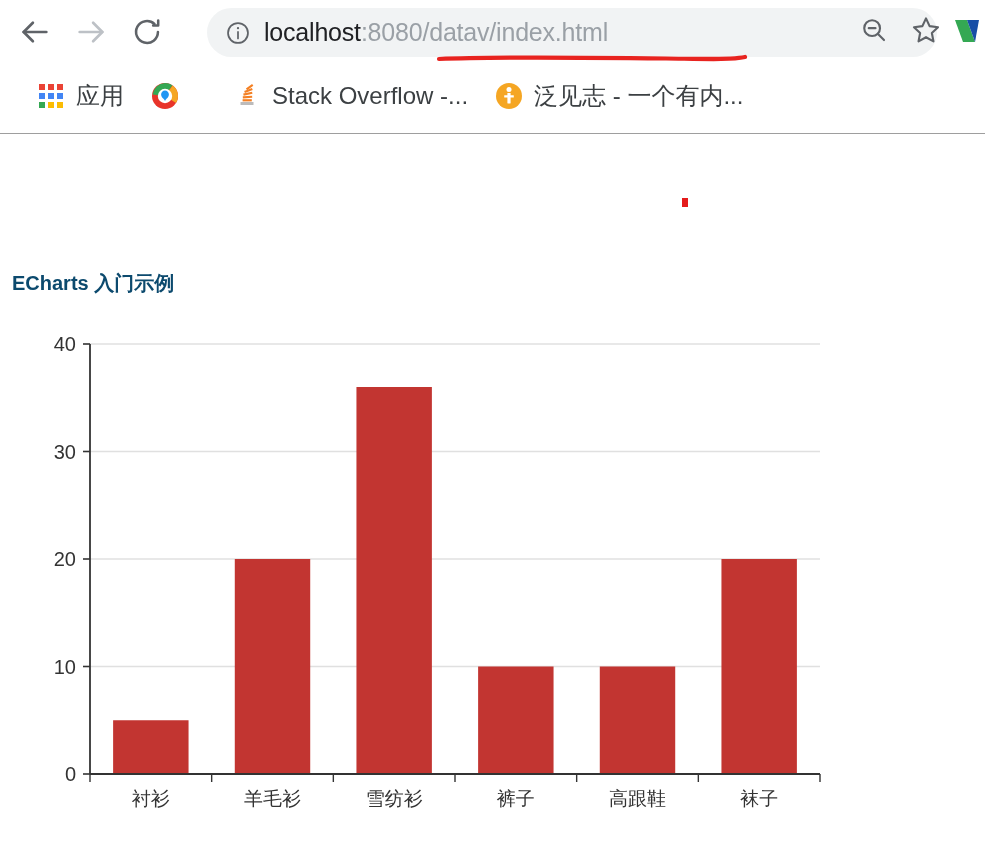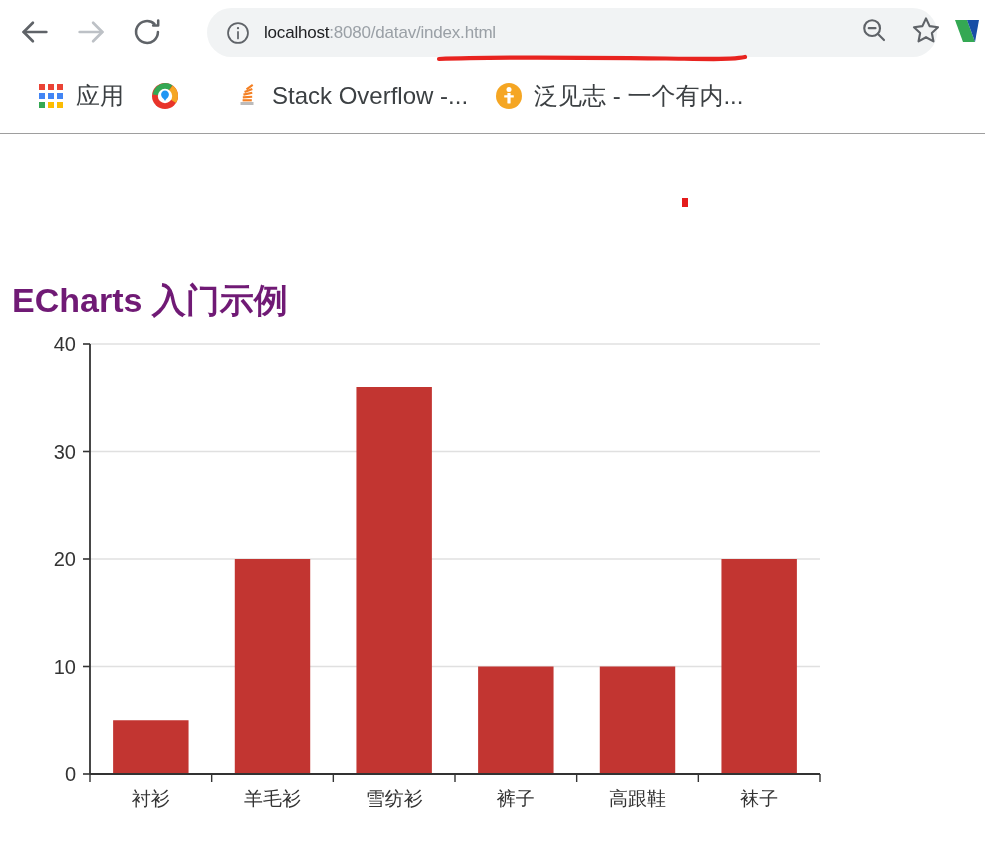--- a/index.html
+++ b/index.html
@@ -39,21 +39,21 @@
     background: #f1f3f4;
     border-radius: 25px;
     display: flex; align-items: center;
   }
   #site-info-icon {
     width: 26px; height: 26px;
     margin-left: 18px; margin-right: 13px;
     flex: 0 0 auto;
   }
   #url-text {
-    font-size: 17px;
+    font-size: 25px;
     letter-spacing: -0.2px;
     color: #9aa0a6;
     white-space: nowrap;
     overflow: hidden;
   }
   #url-host { color: #202124; }
   #zoom-out-btn {
     position: absolute; right: 88px; top: 9px;
     width: 46px; height: 46px;
     display: flex; align-items: center; justify-content: center;
@@ -119,24 +119,24 @@
 
   #red-dot {
     position: absolute;
     left: 682px; top: 64px;
     width: 6px; height: 9px;
     background: #e41b1b;
   }
 
   #chart-title {
     position: absolute;
-    left: 12px; top: 144px;
-    font-size: 34px;
+    left: 12px; top: 136px;
+    font-size: 20px;
     font-weight: bold;
-    color: #701a75;
+    color: #0c4a6e;
     letter-spacing: 0px;
   }
 
   
   #chart {
     position: absolute;
     left: 0; top: 190px;
     width: 900px; height: 500px;
   }
   #chart svg { display: block; }

